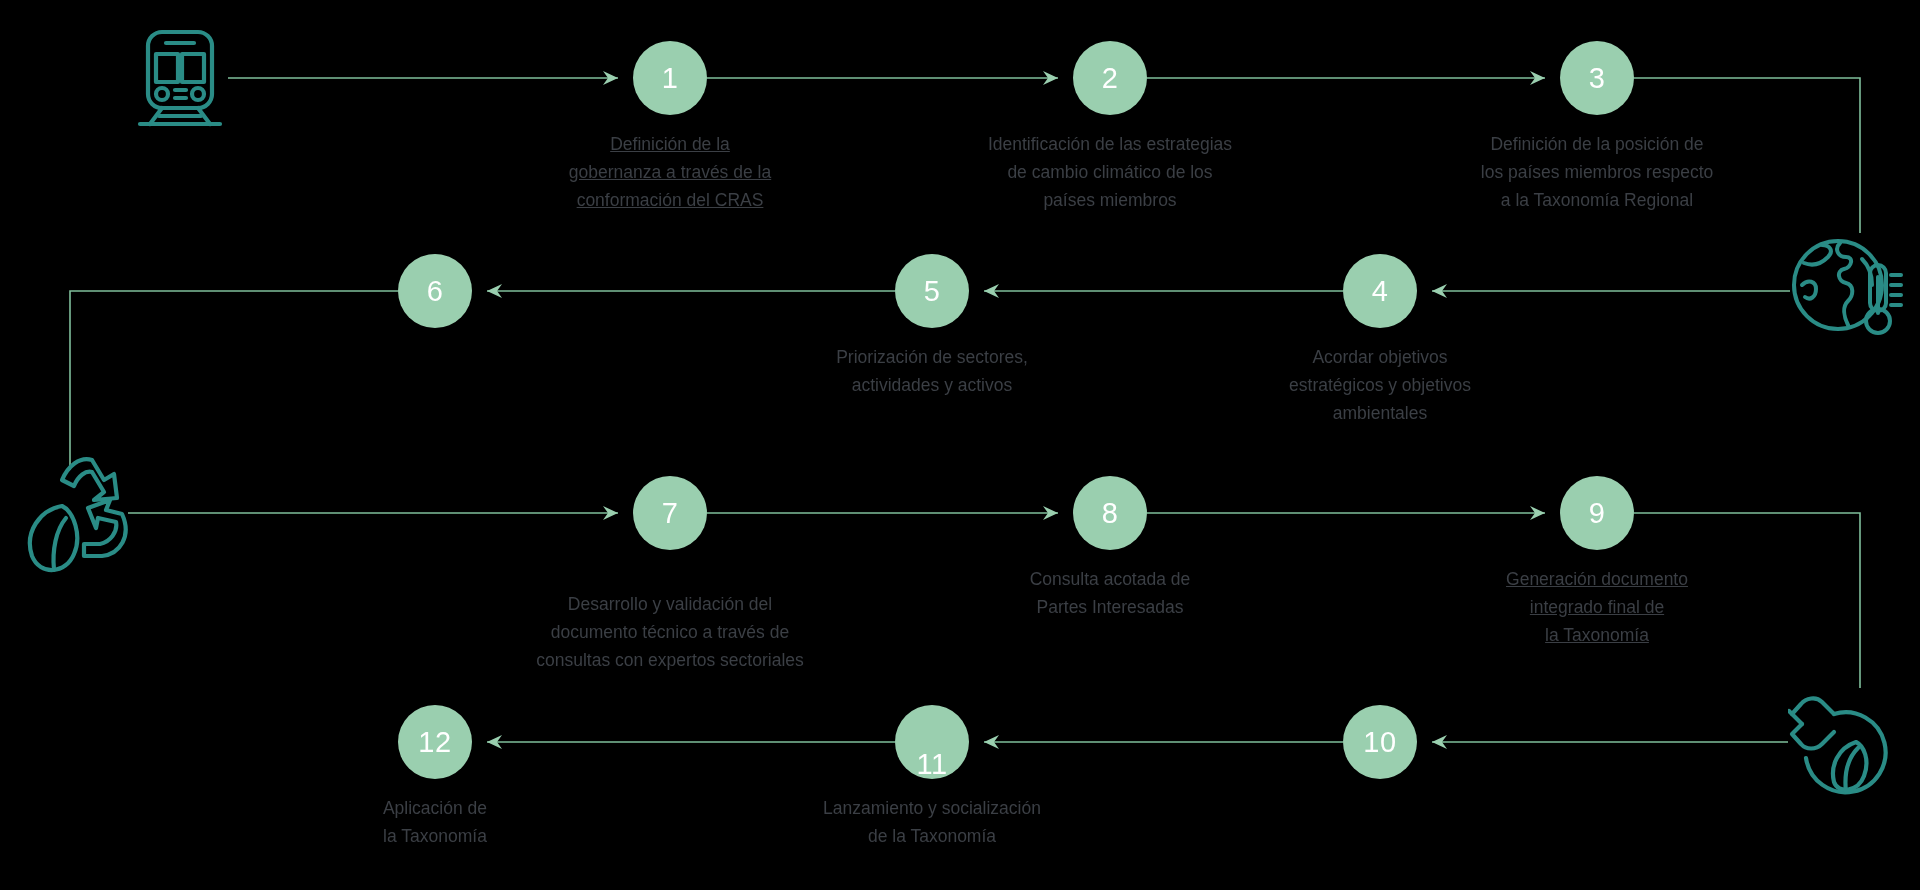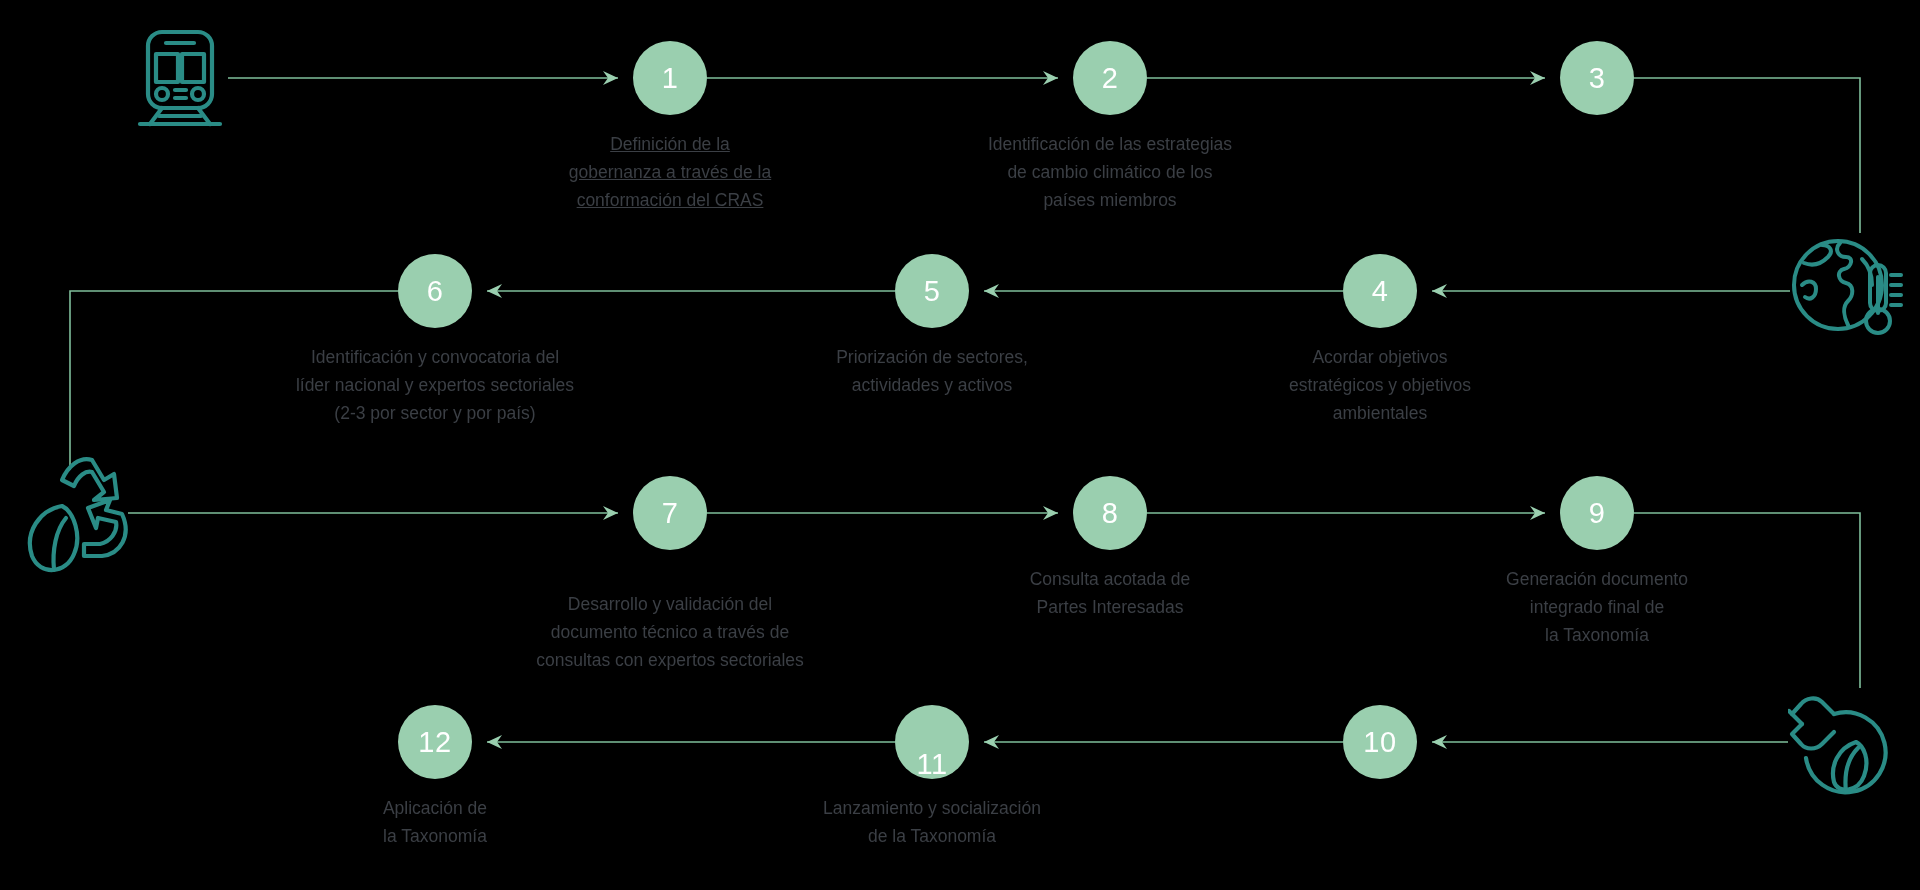--- a/index.html
+++ b/index.html
@@ -196,34 +196,34 @@
   <div class="node" style="left:435px; top:742px;">
     <span class="node-num">12</span>
   </div>
 
   <div class="caption" style="left:670px;  top:130px;text-decoration:underline;">Definición de la
 gobernanza a través de la
 conformación del CRAS</div>
   <div class="caption" style="left:1110px; top:130px; width:380px; margin-left:-190px;">Identificación de las estrategias
 de cambio climático de los
 países miembros</div>
+  <div class="caption" style="left:1597px; top:130px; width:380px; margin-left:-190px;">Definición de la posición de
+los países miembros respecto
+a la Taxonomía Regional</div>
   <div class="caption" style="left:1380px; top:343px;">Acordar objetivos
 estratégicos y objetivos
 ambientales</div>
   <div class="caption" style="left:932px;  top:343px;">Priorización de sectores,
 actividades y activos</div>
-  <div class="caption" style="left:435px;  top:343px; width:400px; margin-left:-200px;">Identificación y convocatoria del
-líder nacional y expertos sectoriales
-(2-3 por sector y por país)</div>
   <div class="caption" style="left:670px;  top:590px; width:400px; margin-left:-200px;">Desarrollo y validación del
 documento técnico a través de
 consultas con expertos sectoriales</div>
   <div class="caption" style="left:1110px; top:565px;">Consulta acotada de
 Partes Interesadas</div>
-  <div class="caption" style="left:1597px; top:565px;">Generación documento
+  <div class="caption" style="left:1597px; top:565px;text-decoration:underline;">Generación documento
 integrado final de
 la Taxonomía</div>
   <div class="caption" style="left:932px;  top:794px; width:380px; margin-left:-190px;">Lanzamiento y socialización
 de la Taxonomía</div>
   <div class="caption" style="left:435px;  top:794px;">Aplicación de
 la Taxonomía</div>
 
 </div>
 
 </body></html>

